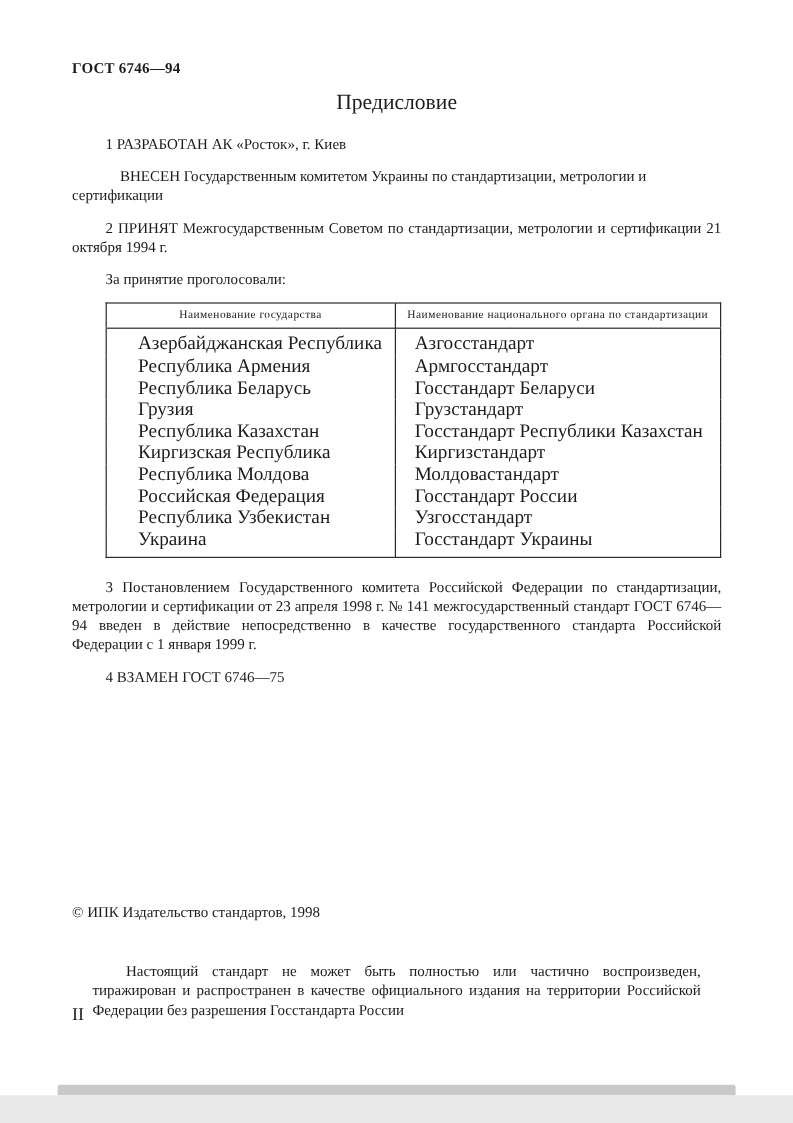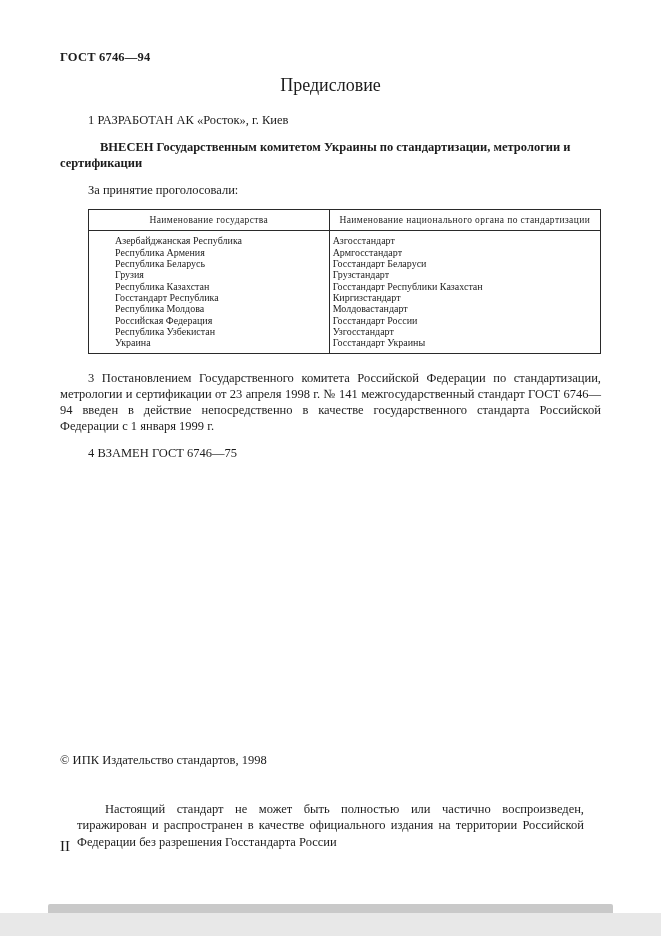--- a/index.html
+++ b/index.html
@@ -29,21 +29,21 @@
   .preface-title {
     text-align: center;
     font-size: 18px;
     margin: 6px 0 16px 0;
   }
   p.para {
     margin: 0 0 11px 0;
     line-height: 1.28;
   }
   .indent { text-indent: 28px; }
-  .indent-deep { text-indent: 40px; font-weight: bold; }
+  .indent-deep { text-indent: 40px; }
   .just { text-align: justify; }
   table.vote-table {
     border-collapse: collapse;
     width: calc(100% - 28px);
     margin: 4px 0 16px 28px;
     border: 1px solid #2a2a2a;
   }
   table.vote-table th {
     border-bottom: 1px solid #2a2a2a;
     font-weight: normal;
@@ -53,27 +53,27 @@
     padding: 5px 6px;
     line-height: 1.1;
     margin-top: 31px;
   }
   table.vote-table th:first-child,
   table.vote-table td:first-child {
     border-right: 1px solid #2a2a2a;
     width: 47%;
   }
   table.vote-table td {
-    font-size: 10px;
+    font-size: 16px;
     line-height: 1.13;
     padding: 0 4px 0 26px;
     vertical-align: top;
   }
   table.vote-table td + td {
-    padding-left: 3px;
+    padding-left: 16px;
     margin-left: 35px;
   }
   table.vote-table tbody tr:first-child td { padding-top: 4px; }
   table.vote-table tbody tr:last-child td  { padding-bottom: 5px; }
   .copyright {
     position: absolute;
     top: 753px;
     left: 60px;
     right: 60px;
     text-align: left;
@@ -112,20 +112,21 @@
 <div class="page">
 
   <div class="doc-code">ГОСТ 6746—94</div>
 
   <div class="preface-title">Предисловие</div>
 
   <p class="para indent">1  РАЗРАБОТАН АК «Росток», г. Киев</p>
 
   <p class="para indent-deep">ВНЕСЕН Государственным комитетом Украины по стандартизации, метрологии и сертификации</p>
 
+  <p class="para indent just">2  ПРИНЯТ Межгосударственным Советом по стандартизации, метрологии и сертификации 21 октября 1994 г.</p>
 
   <p class="para indent">За принятие проголосовали:</p>
 
   <table class="vote-table">
     <thead>
       <tr>
         <th>Наименование государства</th>
         <th>Наименование национального органа по стандартизации</th>
       </tr>
     </thead>
@@ -144,21 +145,21 @@
         </tr>
         <tr>
           <td>Грузия</td>
           <td>Грузстандарт</td>
         </tr>
         <tr>
           <td>Республика Казахстан</td>
           <td>Госстандарт Республики Казахстан</td>
         </tr>
         <tr>
-          <td>Госстандарт Республика</td>
+          <td>Киргизская Республика</td>
           <td>Киргизстандарт</td>
         </tr>
         <tr>
           <td>Республика Молдова</td>
           <td>Молдовастандарт</td>
         </tr>
         <tr>
           <td>Российская Федерация</td>
           <td>Госстандарт России</td>
         </tr>

